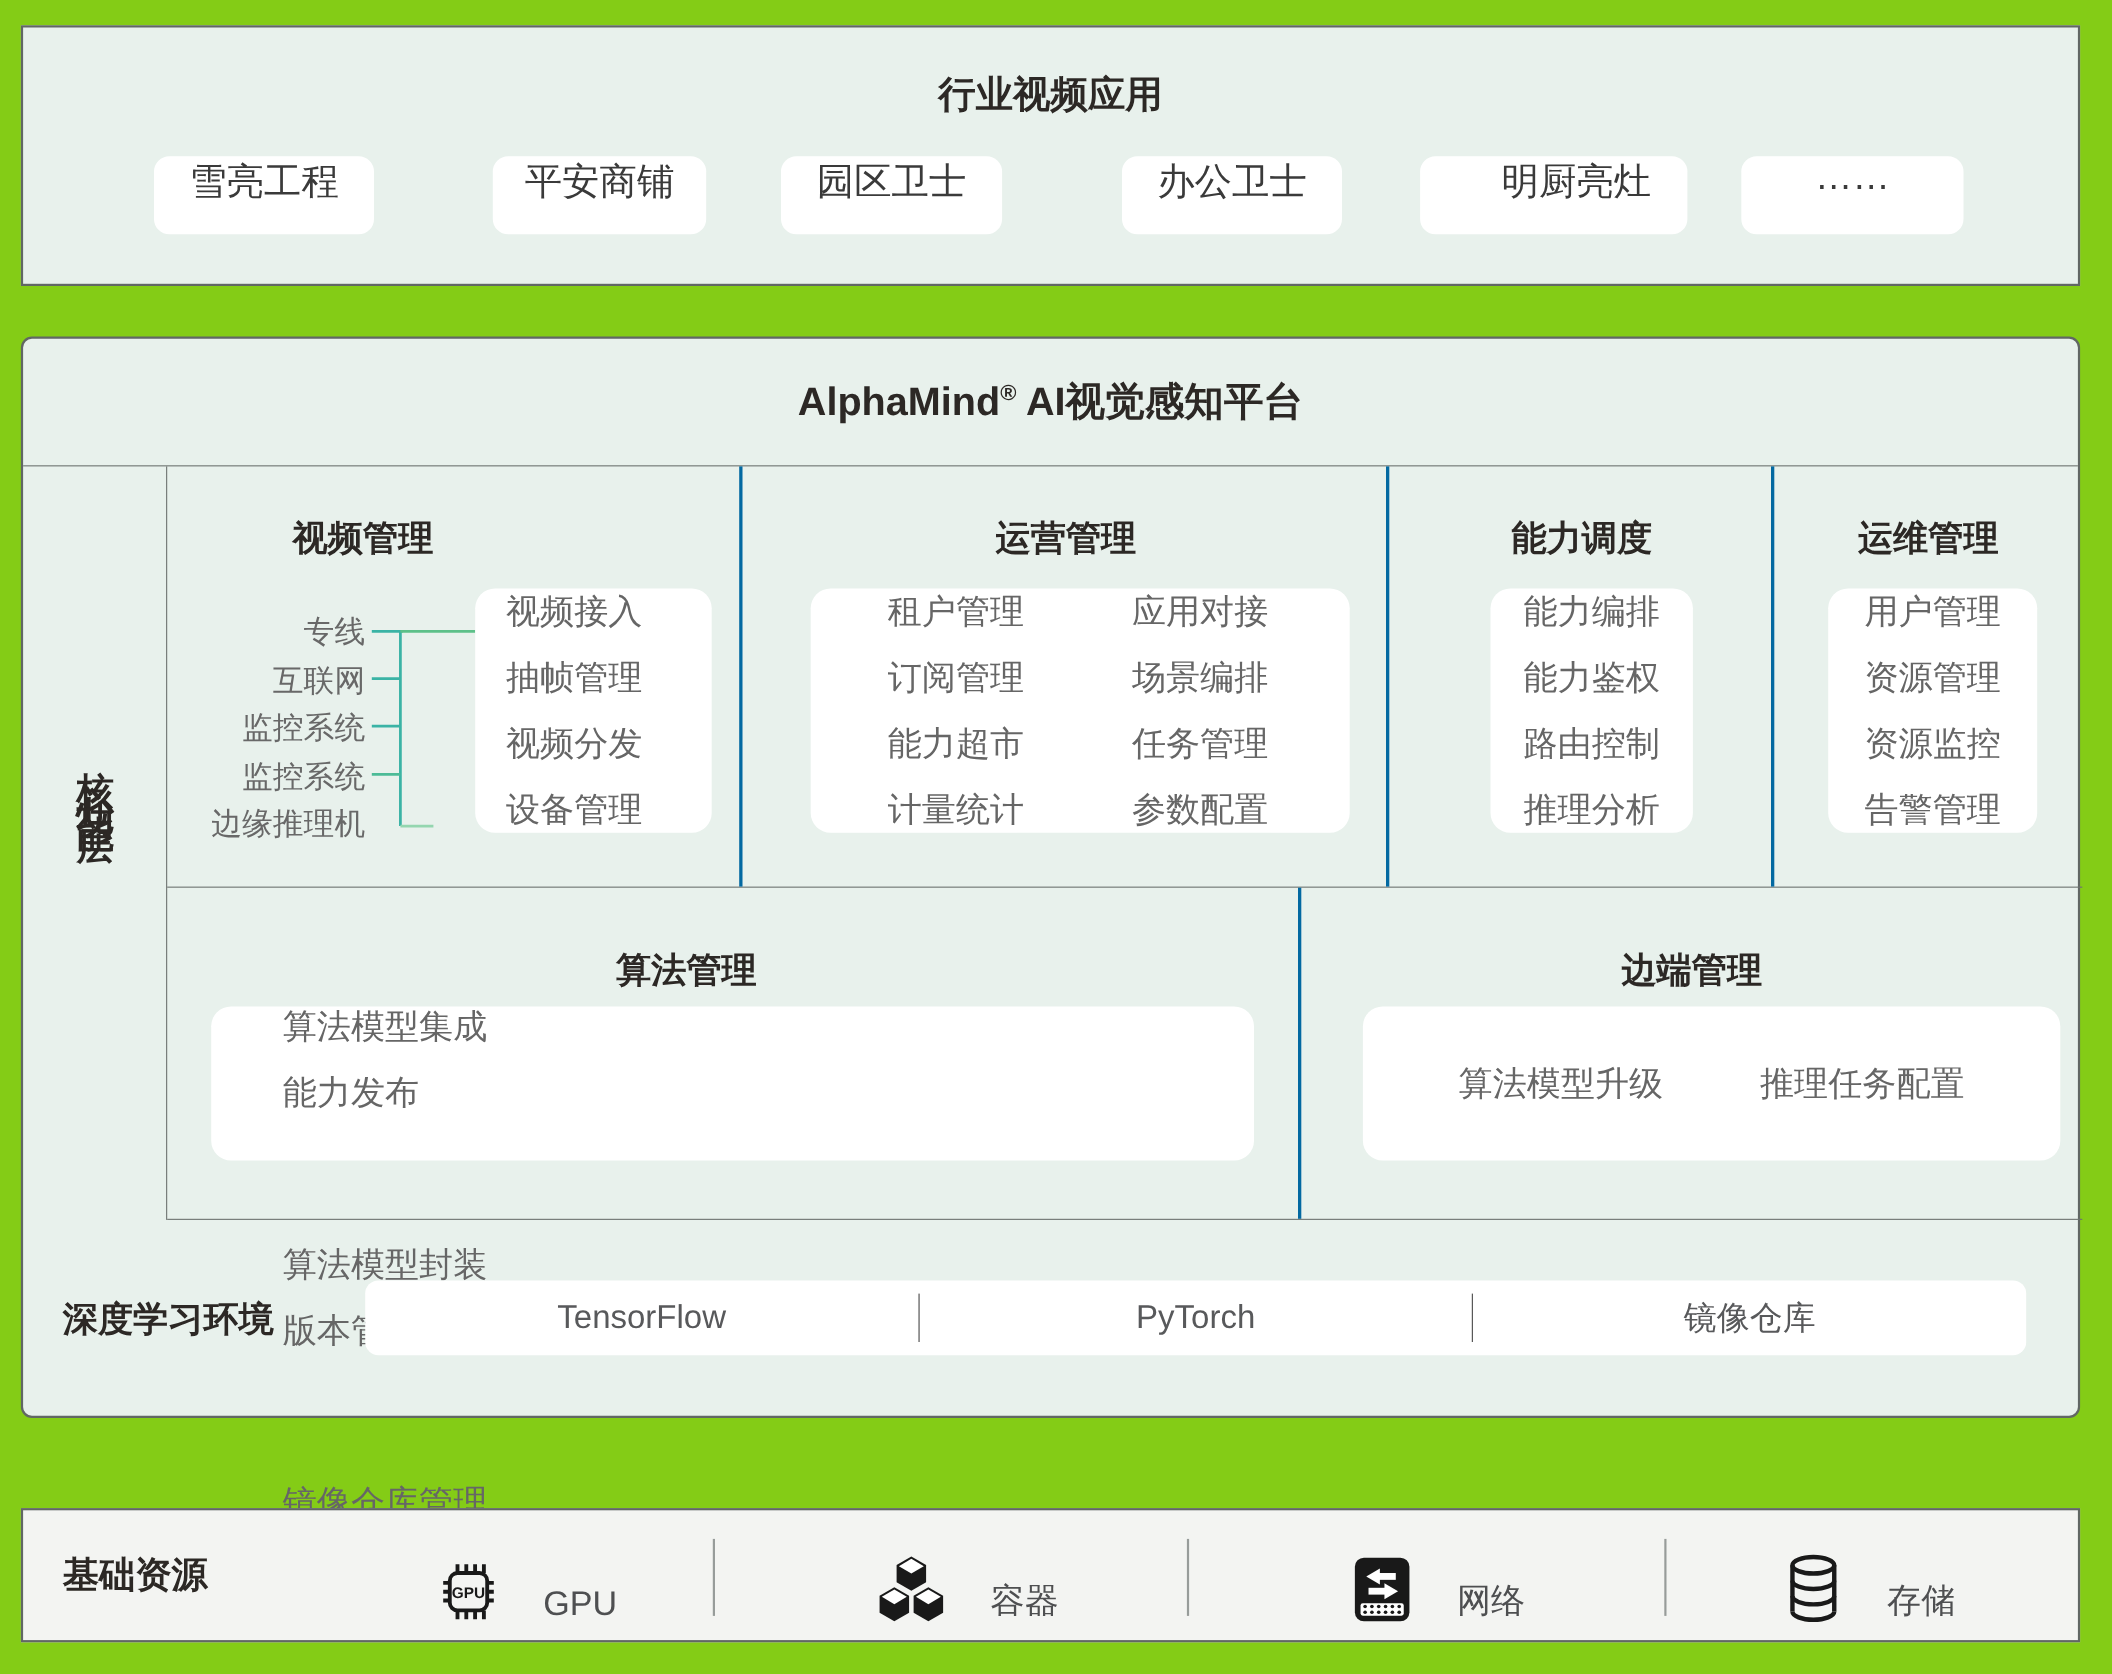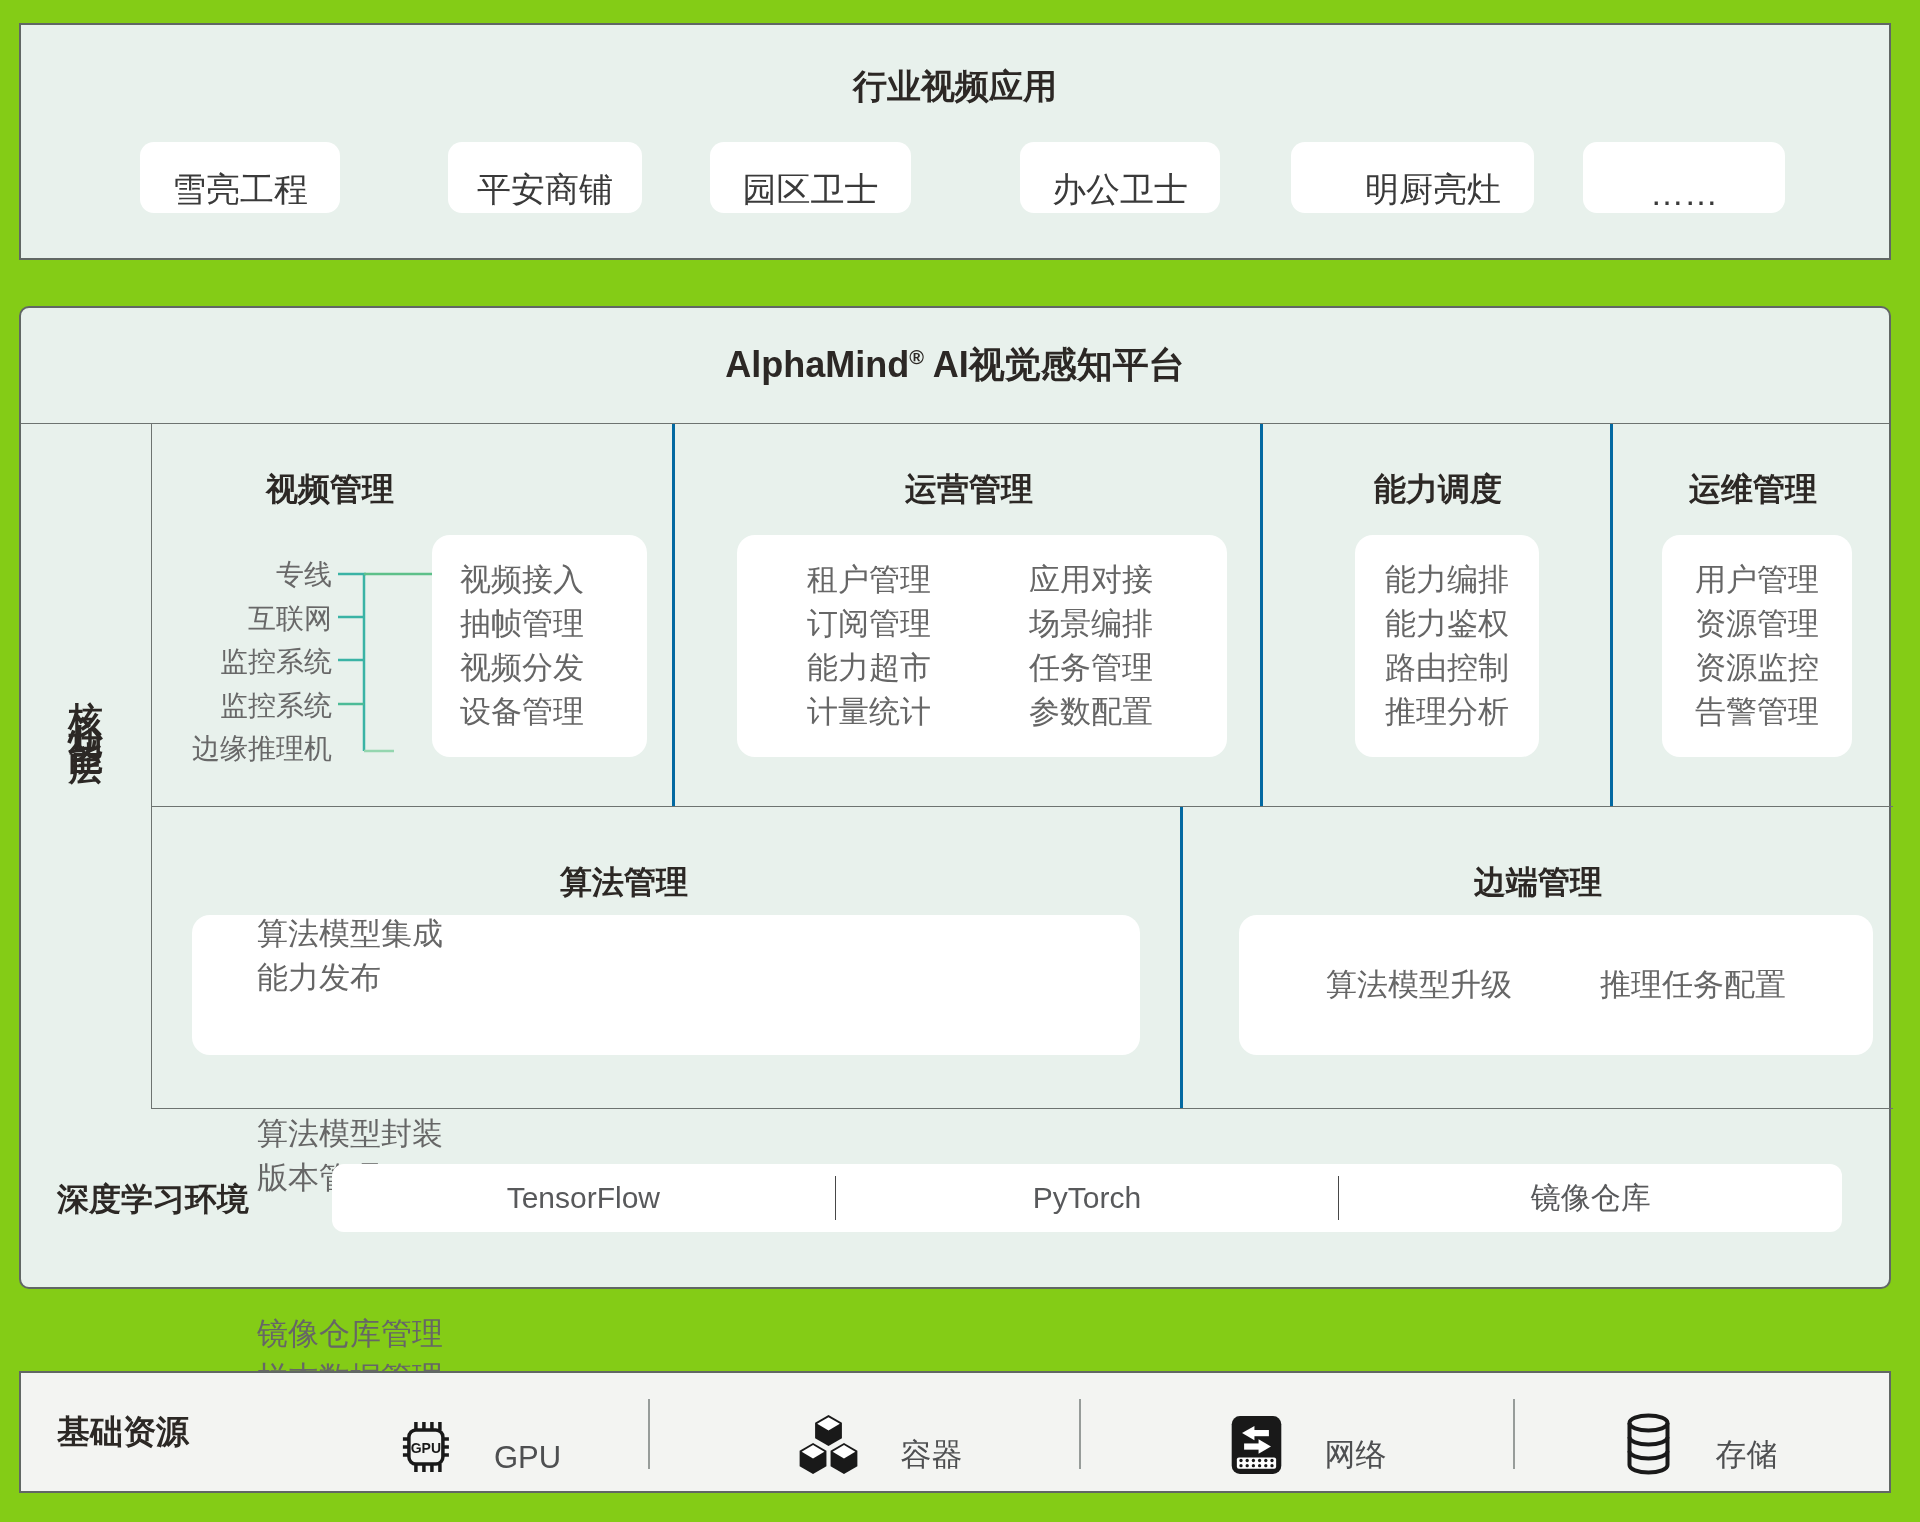--- a/index.html
+++ b/index.html
@@ -7,41 +7,41 @@
           font-family:"Liberation Sans","DejaVu Sans",sans-serif;color:#2c2825;}
   .abs{position:absolute;}
   
   .panel{position:absolute;box-sizing:border-box;border:2px solid #616764;}
   .panel.mint{background:#e8f1ec;}
   .panel.gray{background:#f3f4f2;}
   
   .ind-title{position:absolute;left:0;top:41;width:100%;text-align:center;
              font-size:34px;font-weight:bold;line-height:40px;top:41px;}
   .app-chip{position:absolute;top:117px;height:71px;background:#ffffff;border-radius:14px;
-            display:flex;align-items:flex-end;justify-content:center;
+            display:flex;align-items:flex-start;justify-content:center;
             font-size:34px;color:#3a3a3a;}
   
   .band{position:absolute;left:0;top:0;width:100%;height:116px;box-sizing:border-box;
         border-bottom:1px solid #6d7370;display:flex;align-items:center;justify-content:center;
         font-size:36px;font-weight:bold;}
   .reg{font-size:20px;vertical-align:super;font-weight:bold;}
   .side-col{position:absolute;left:0;top:116px;width:131px;height:685px;box-sizing:border-box;
             border-right:1px solid #6d7370;display:flex;align-items:center;justify-content:center;
             padding-bottom:120px;}
   .side-label{writing-mode:vertical-lr;text-orientation:upright;letter-spacing:13px;
               font-size:34px;font-weight:bold;}
   .row1{position:absolute;left:131px;top:116px;width:1741px;height:383px;box-sizing:border-box;
         border-bottom:1px solid #6d7370;}
   .row2{position:absolute;left:131px;top:499px;width:1741px;height:302px;box-sizing:border-box;
         border-bottom:1px solid #6d7370;}
   .sect{position:absolute;top:0;height:100%;box-sizing:border-box;}
   .sect.divr{border-right:3px solid #0369a1;}
   .sect-title{position:absolute;font-size:32px;font-weight:bold;line-height:40px;text-align:center;}
   .wbox{position:absolute;background:#ffffff;border-radius:18px;}
-  .col-items{display:flex;flex-direction:column;justify-content:center;gap:6px;}
+  .col-items{display:flex;flex-direction:column;justify-content:center;gap:22px;}
   .item{font-size:31px;line-height:38px;color:#666666;white-space:nowrap;}
   .src-col{position:absolute;display:flex;flex-direction:column;justify-content:space-between;
            text-align:right;}
   .src{font-size:28px;line-height:43px;color:#686868;white-space:nowrap;}
   
   .dl-label{position:absolute;left:36px;top:0;height:182px;display:flex;align-items:center;
             font-size:32px;font-weight:bold;}
   .dl-pill{position:absolute;left:311px;top:55px;width:1510px;height:68px;background:#ffffff;
            border-radius:12px;display:flex;align-items:stretch;}
   .dl-seg{flex:1;display:flex;align-items:center;justify-content:center;

